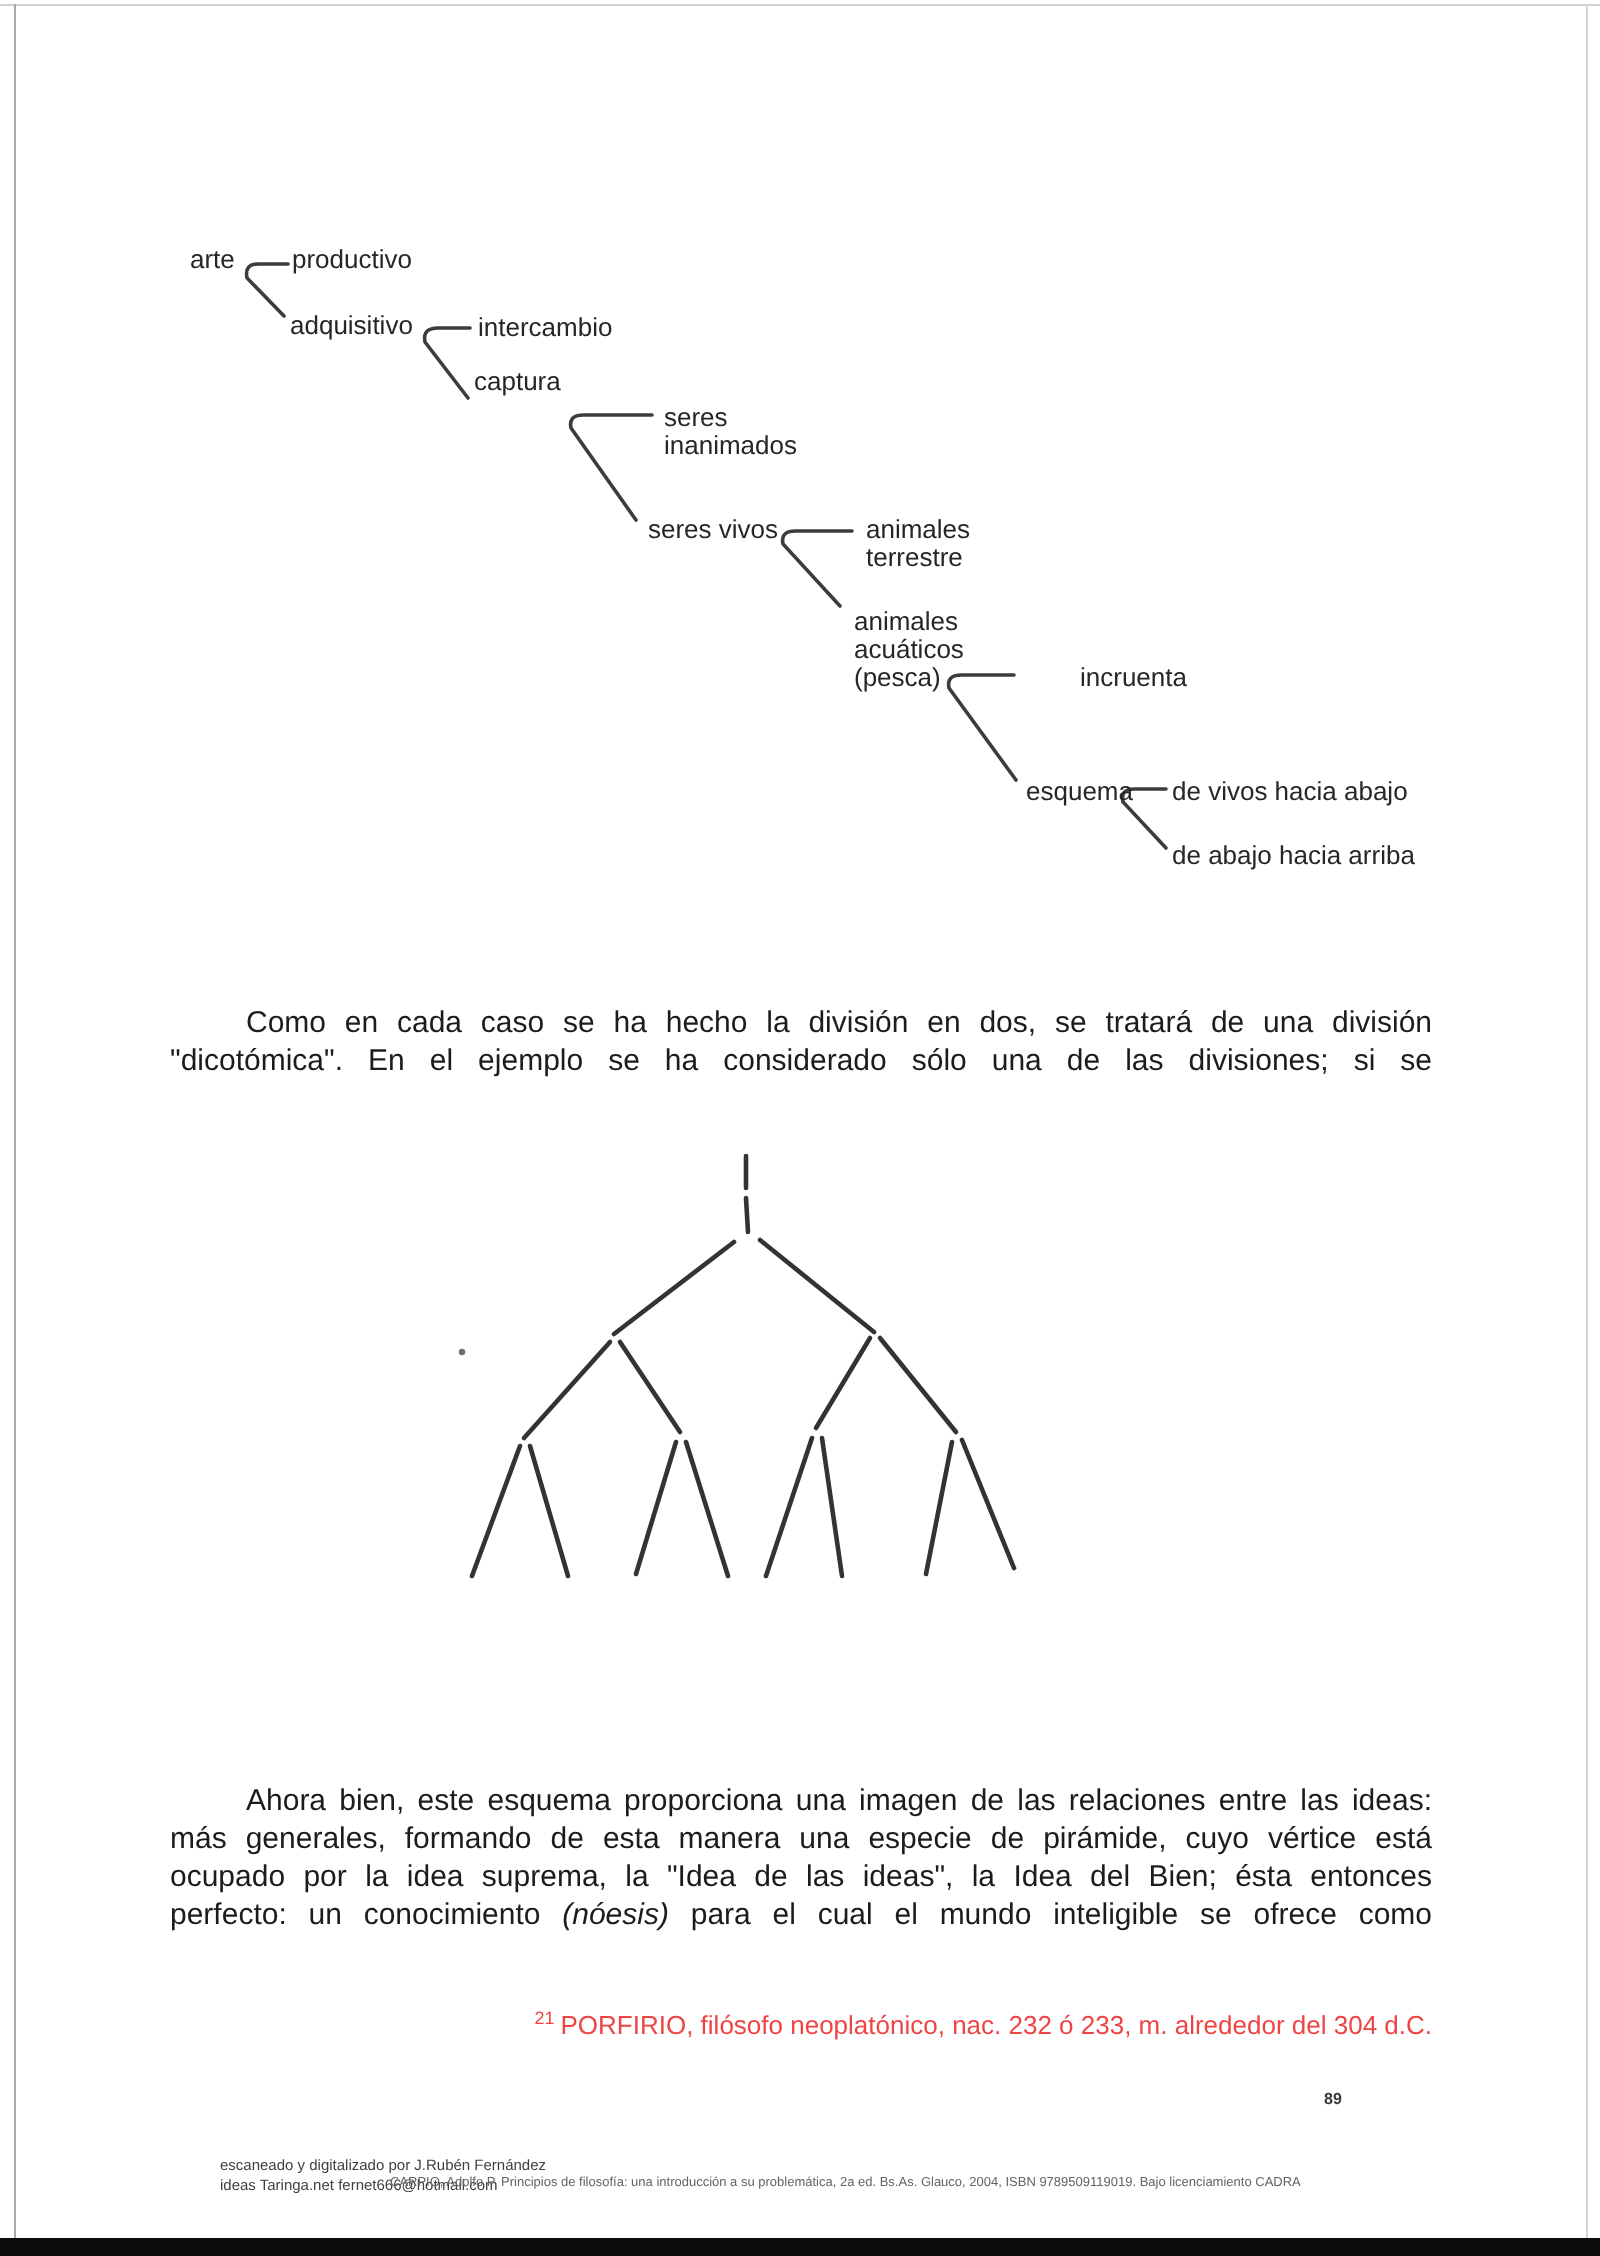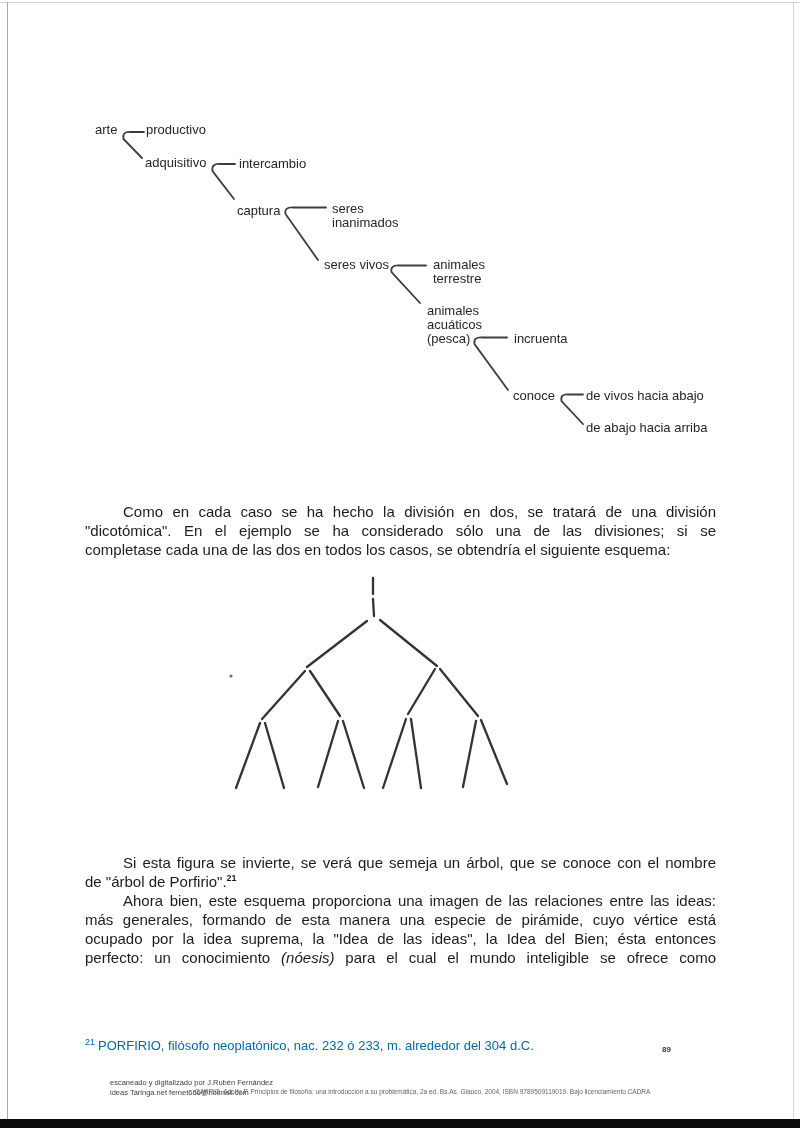--- a/index.html
+++ b/index.html
@@ -16,21 +16,21 @@
   .pyr-line{stroke:#333333;stroke-width:2.3;fill:none;stroke-linecap:round;}
   
   .tlabel{position:absolute;font-size:13px;line-height:14px;color:#262626;white-space:pre-line;}
   
   .para{position:absolute;left:85px;width:631px;font-size:15px;line-height:19px;color:#1c1c1c;margin-top:14px;}
   .jl{text-align:justify;text-align-last:justify;}
   .nl{text-align:left;}
   .ind{text-indent:38px;}
   .fnref{font-size:9px;font-weight:bold;vertical-align:super;line-height:0;}
   
-  .footnote{position:absolute;left:85px;top:1038px;width:631px;font-size:13px;color:#0369a1;}
+  .footnote{position:absolute;left:85px;top:1005px;width:631px;font-size:13px;color:#ef4444;text-align:right;}
   .fnmark{font-size:9px;vertical-align:super;line-height:0;margin-right:3px;}
   
   .credit{position:absolute;left:110px;top:1046px;font-size:7.5px;line-height:10px;color:#3f3f3f;margin-top:32px;}
   .pagenum{position:absolute;left:662px;top:1045px;font-size:8px;font-weight:bold;color:#3a3a3a;}
   .imprint{position:absolute;left:195px;top:1088px;font-size:6.5px;color:#636363;white-space:nowrap;}
   i{}
 </style>
 </head>
 <body>
 
@@ -65,44 +65,39 @@
     <path class="pyr-line" d="M411,719 L421,788"></path>
     <path class="pyr-line" d="M476,721 L463,787"></path>
     <path class="pyr-line" d="M481,720 L507,784"></path>
     <circle cx="231" cy="676" r="1.6" fill="#6e6e6e"></circle>
   </svg>
 
   <div class="tlabel" style="left:95px;top:123px">arte</div>
   <div class="tlabel" style="left:146px;top:123px">productivo</div>
   <div class="tlabel" style="left:145px;top:156px">adquisitivo</div>
   <div class="tlabel" style="left:239px;top:157px">intercambio</div>
-  <div class="tlabel" style="left:237px;top:204px">captura</div>
+  <div class="tlabel" style="left:237px;top:184px">captura</div>
   <div class="tlabel" style="left:332px;top:202px">seres
 inanimados</div>
   <div class="tlabel" style="left:324px;top:258px">seres vivos</div>
   <div class="tlabel" style="left:433px;top:258px">animales
 terrestre</div>
   <div class="tlabel" style="left:427px;top:304px">animales
 acuáticos
 (pesca)</div>
-  <div class="tlabel" style="left:514px;top:332px">incruenta</div>
-  <div class="tlabel" style="left:513px;top:389px">conoce</div>
+  <div class="tlabel" style="left:540px;top:332px">incruenta</div>
+  <div class="tlabel" style="left:513px;top:389px">esquema</div>
   <div class="tlabel" style="left:586px;top:389px">de vivos hacia abajo</div>
   <div class="tlabel" style="left:586px;top:421px">de abajo hacia arriba</div>
 
   <div class="para" style="top:488px">
     <div class="jl ind">Como en cada caso se ha hecho la división en dos, se tratará de una división</div>
     <div class="jl">"dicotómica". En el ejemplo se ha considerado sólo una de las divisiones; si se</div>
-    <div class="nl">completase cada una de las dos en todos los casos, se obtendría el siguiente esquema:</div>
   </div>
 
-  <div class="para" style="top:839px">
-    <div class="jl ind">Si esta figura se invierte, se verá que semeja un árbol, que se conoce con el nombre</div>
-    <div class="nl"><span>de "árbol de Porfirio".</span><span class="fnref">21</span></div>
-  </div>
 
   <div class="para" style="top:877px">
     <div class="jl ind">Ahora bien, este esquema proporciona una imagen de las relaciones entre las ideas:</div>
     <div class="jl">más generales, formando de esta manera una especie de pirámide, cuyo vértice está</div>
     <div class="jl">ocupado por la idea suprema, la "Idea de las ideas", la Idea del Bien; ésta entonces</div>
     <div class="jl"><span>perfecto: un conocimiento </span><i>(nóesis)</i><span> para el cual el mundo inteligible se ofrece como</span></div>
   </div>
 
   <div class="footnote">
     <span class="fnmark">21</span><span>PORFIRIO, filósofo neoplatónico, nac. 232 ó 233, m. alrededor del 304 d.C.</span>

